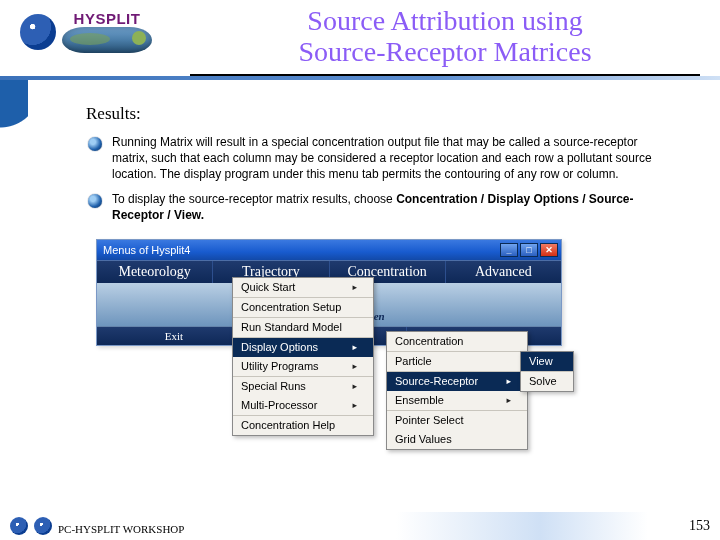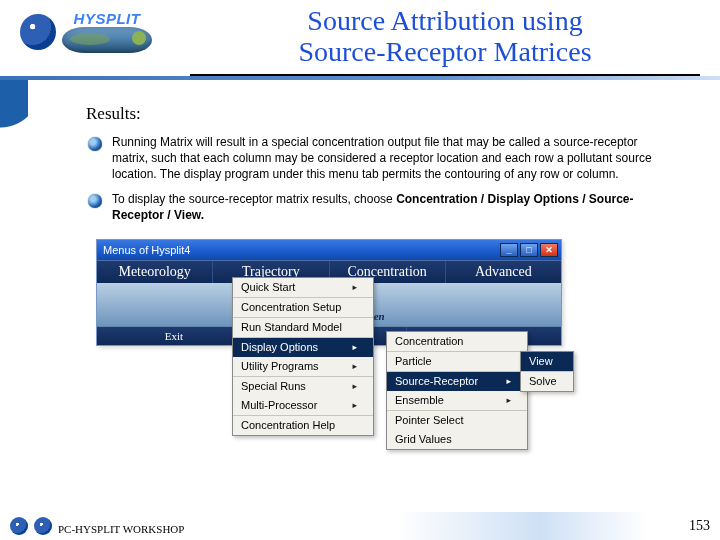--- a/index.html
+++ b/index.html
@@ -30,21 +30,21 @@
   }
   .noaa-logo {
     width: 36px; height: 36px; border-radius: 50%;
     background: radial-gradient(circle at 35% 35%, #fff 0 8%, #2d5fb4 9% 55%, #0b3d91 56% 100%);
     flex: 0 0 auto;
   }
   .hysplit-logo {
     display:flex; flex-direction:column; align-items:center;
   }
   .hysplit-text {
-    font-weight: bold; font-style: italic; color:#3b82f6; font-size: 15px;
+    font-weight: bold; color:#701a75; font-size: 15px;
     letter-spacing: .5px;
   }
   .globe {
     width: 90px; height: 26px;
     background: linear-gradient(180deg,#6fa0cc 0%, #4a7da8 50%, #234c6e 100%);
     border-radius: 50% / 100%;
     position: relative;
     box-shadow: inset 0 0 6px rgba(0,0,0,.3);
   }
   .globe::after{
@@ -55,21 +55,21 @@
     content:""; position:absolute; left:8px; top:6px; width:40px;height:12px;border-radius:50%;
     background: rgba(120,160,90,.6);
   }
 
   .title-block {
     flex:1;
     text-align:center;
     padding-top: 2px;
   }
   .title-block h1{
-    margin:0; font-size:28px; font-weight:400; color:#1d4ed8;
+    margin:0; font-size:28px; font-weight:400; color:#8b5cf6;
     line-height:1.1;
     font-family: "Times New Roman", serif;
   }
   .title-rule{
     border:none; border-top:2px solid #000; margin:6px 0 0 0;
   }
   .blue-rule{
     position:absolute; left:0; right:0; bottom:0; height:4px;
     background:linear-gradient(90deg,#3b71b9 0%, #5d8fd1 60%, #cfe0f5 100%);
   }

